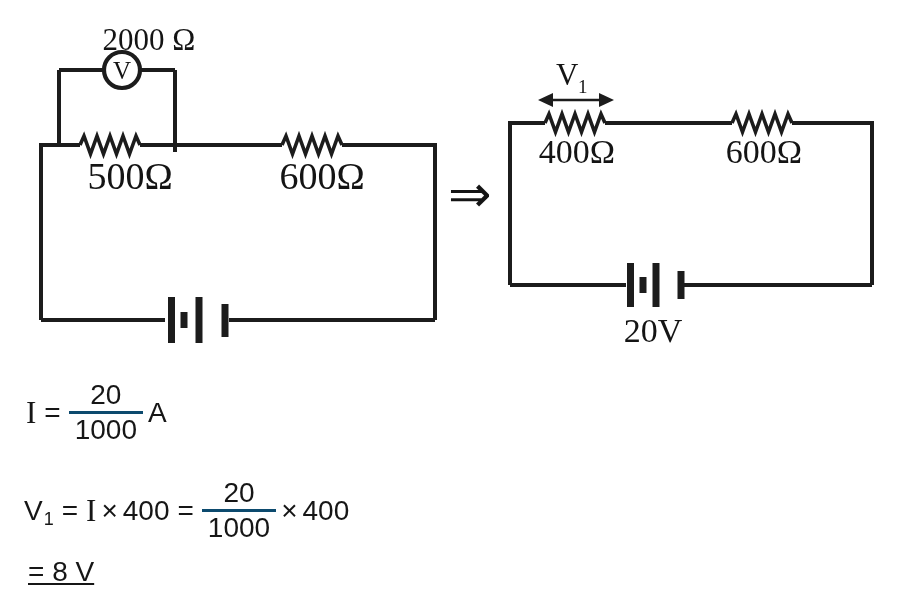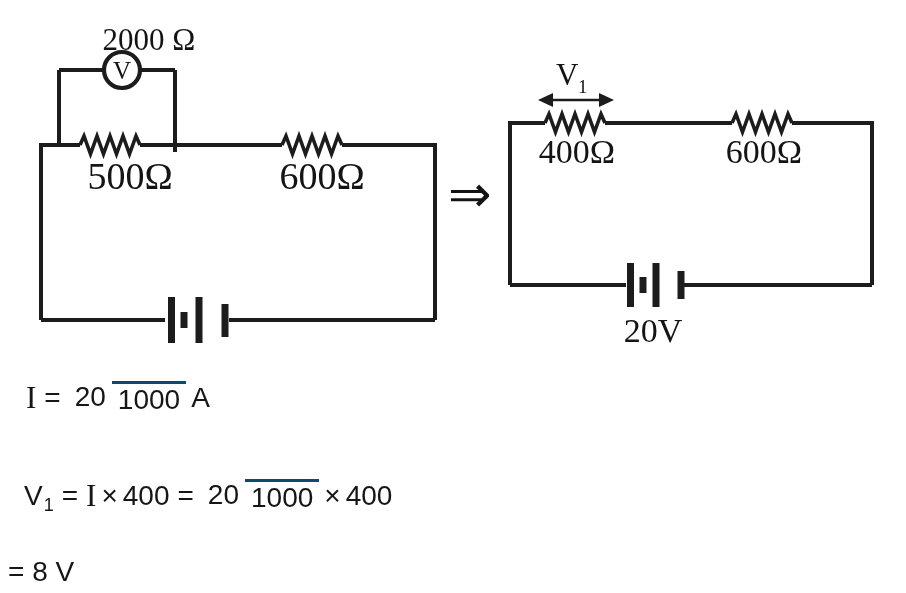--- a/index.html
+++ b/index.html
@@ -24,37 +24,37 @@
     white-space:pre;
   }
   .roman{
     font-family:"Liberation Serif",serif;
     font-size:31px;
   }
   .op{margin:0 8px;}
   .times{margin:0 5px;}
   .frac{
     display:inline-flex;
-    flex-direction:row;
+    flex-direction:column;
     align-items:center;
     line-height:1.08;
     text-align:right;
   }
   .frac .num{padding:0 6px 1px 6px;}
   .frac .den{border-top:3px solid #0c4a6e;padding:1px 6px 0 6px;}
   .sub{
     font-size:18px;
     position:relative;
     top:9px;
     margin-left:1px;
   }
   .unit{margin-left:5px;}
   #eq1{left:26px;top:380px;}
   #eq2{left:24px;top:478px;}
-  #eq3{left:8px;top:556px;}
+  #eq3{left:28px;top:556px;text-decoration:underline;}
 </style>
 </head>
 <body>
 
 <div class="page">
 
   <svg width="906" height="372" viewBox="0 0 906 372">
 
     <g>
 

